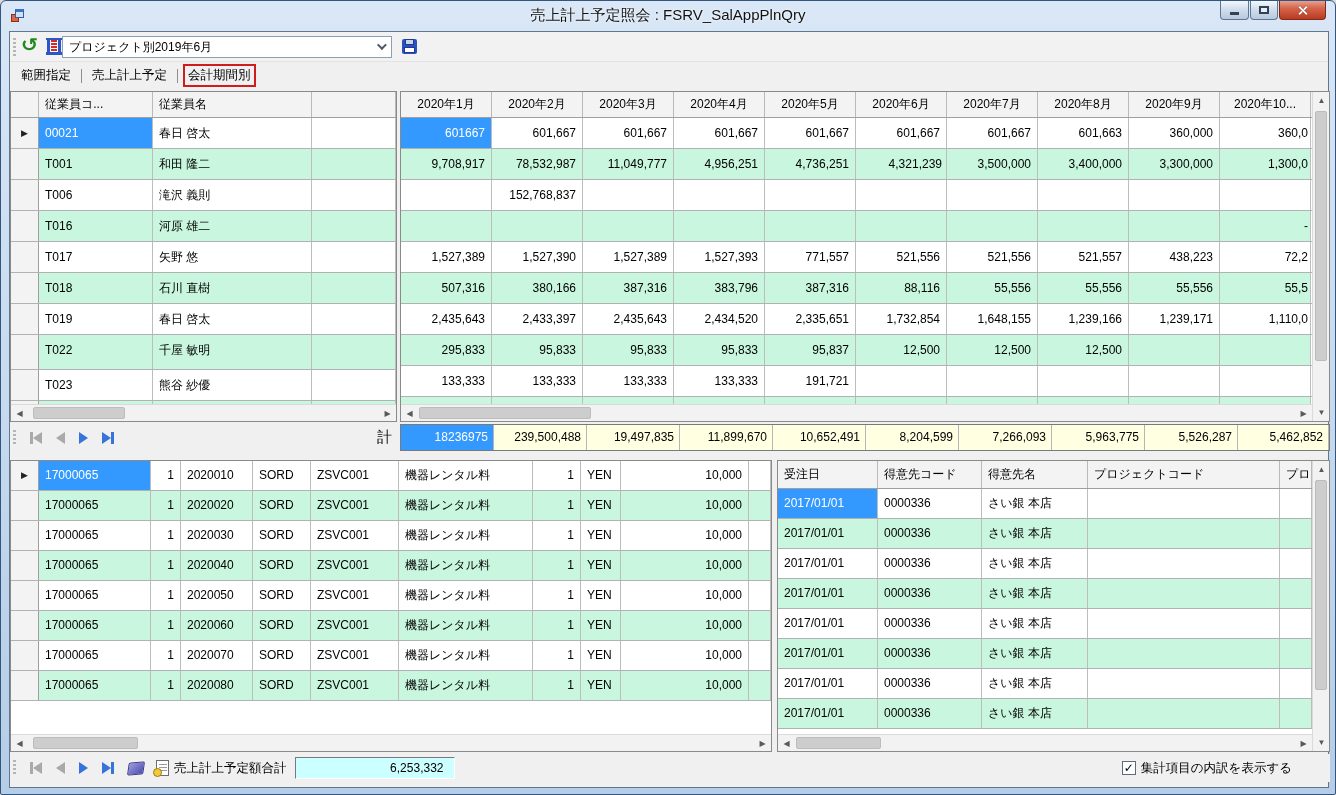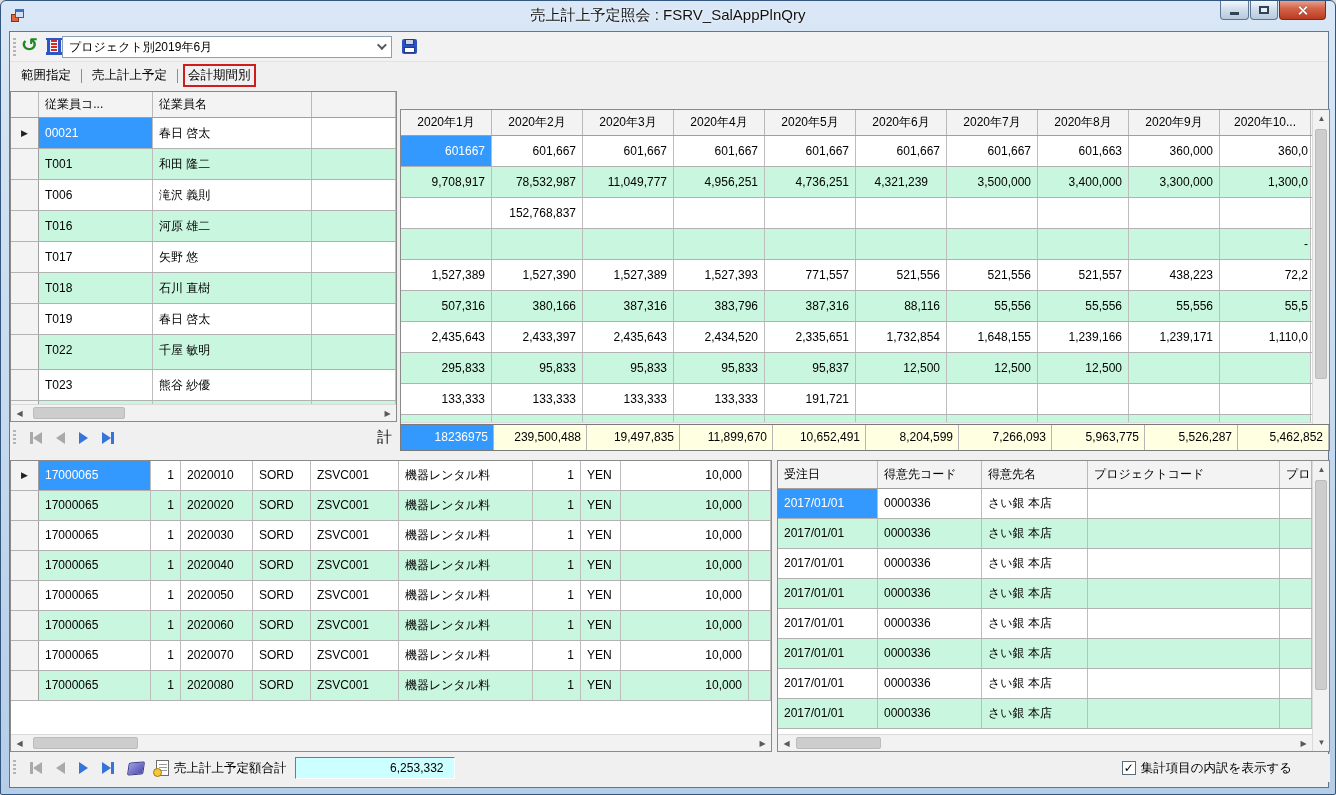--- a/index.html
+++ b/index.html
@@ -213,21 +213,21 @@
             <div class="cell" style="width: 84px; line-height: 30px;"></div>
           </div>
         </div>
         <div class="hscroll" style="right:0;">
         <span class="sarrow" style="left:0;">◀</span>
         <span class="sarrow" style="right:0;">▶</span>
         <div class="hthumb" style="left:22px;width:92px;"></div>
       </div>
     </div>
 
-    <div class="grid" id="month-grid" style="left:390px;top:77px;width:930px;height:331px;">
+    <div class="grid" id="month-grid" style="left:390px;top:59px;width:930px;height:331px;">
         <div class="grid-header" style="height: 26px;">
           <div class="hcell" style="width: 91px; line-height: 25px; text-align: center;">2020年1月</div>
           <div class="hcell" style="width: 91px; line-height: 25px; text-align: center;">2020年2月</div>
           <div class="hcell" style="width: 91px; line-height: 25px; text-align: center;">2020年3月</div>
           <div class="hcell" style="width: 91px; line-height: 25px; text-align: center;">2020年4月</div>
           <div class="hcell" style="width: 91px; line-height: 25px; text-align: center;">2020年5月</div>
           <div class="hcell" style="width: 91px; line-height: 25px; text-align: center;">2020年6月</div>
           <div class="hcell" style="width: 91px; line-height: 25px; text-align: center;">2020年7月</div>
           <div class="hcell" style="width: 91px; line-height: 25px; text-align: center;">2020年8月</div>
           <div class="hcell" style="width: 91px; line-height: 25px; text-align: center;">2020年9月</div>
@@ -245,21 +245,21 @@
             <div class="cell" style="width: 91px; line-height: 30px; text-align: right; padding-right: 6px;">601,663</div>
             <div class="cell" style="width: 91px; line-height: 30px; text-align: right; padding-right: 6px;">360,000</div>
             <div class="cell" style="width: 91px; line-height: 30px; text-align: right; padding-right: 2px;">360,0</div>
           </div>
           <div class="grow mint" style="height: 31px;">
             <div class="cell" style="width: 91px; line-height: 30px; text-align: right; padding-right: 6px;">9,708,917</div>
             <div class="cell" style="width: 91px; line-height: 30px; text-align: right; padding-right: 6px;">78,532,987</div>
             <div class="cell" style="width: 91px; line-height: 30px; text-align: right; padding-right: 6px;">11,049,777</div>
             <div class="cell" style="width: 91px; line-height: 30px; text-align: right; padding-right: 6px;">4,956,251</div>
             <div class="cell" style="width: 91px; line-height: 30px; text-align: right; padding-right: 6px;">4,736,251</div>
-            <div class="cell" style="width: 91px; line-height: 30px; text-align: right; padding-right: 18px;">4,321,239</div>
+            <div class="cell" style="width: 91px; line-height: 30px; text-align: right; padding-right: 4px;">4,321,239</div>
             <div class="cell" style="width: 91px; line-height: 30px; text-align: right; padding-right: 6px;">3,500,000</div>
             <div class="cell" style="width: 91px; line-height: 30px; text-align: right; padding-right: 6px;">3,400,000</div>
             <div class="cell" style="width: 91px; line-height: 30px; text-align: right; padding-right: 6px;">3,300,000</div>
             <div class="cell" style="width: 91px; line-height: 30px; text-align: right; padding-right: 2px;">1,300,0</div>
           </div>
           <div class="grow" style="height: 31px;">
             <div class="cell" style="width: 91px; line-height: 30px; text-align: right; padding-right: 6px;"></div>
             <div class="cell" style="width: 91px; line-height: 30px; text-align: right; padding-right: 6px;">152,768,837</div>
             <div class="cell" style="width: 91px; line-height: 30px; text-align: right; padding-right: 6px;"></div>
             <div class="cell" style="width: 91px; line-height: 30px; text-align: right; padding-right: 6px;"></div>

